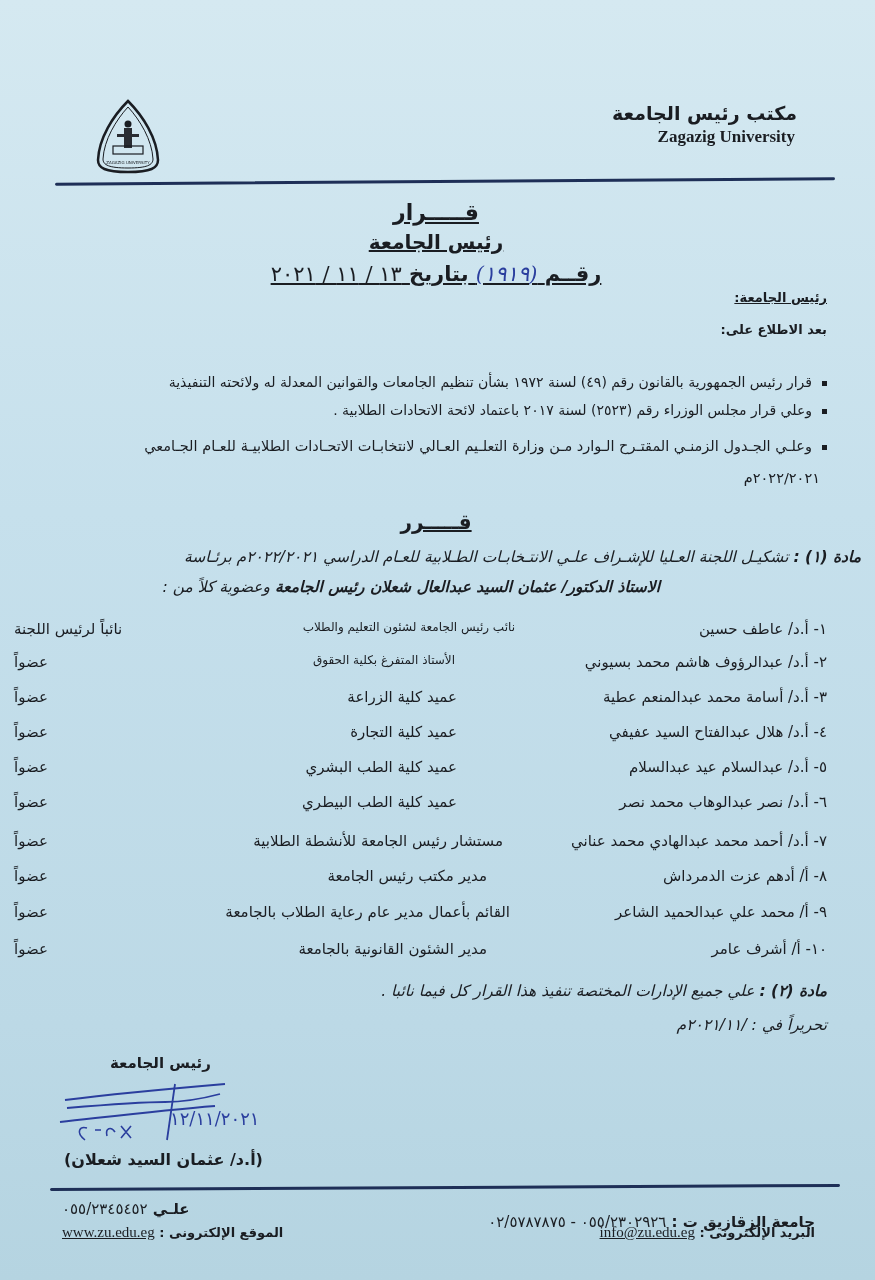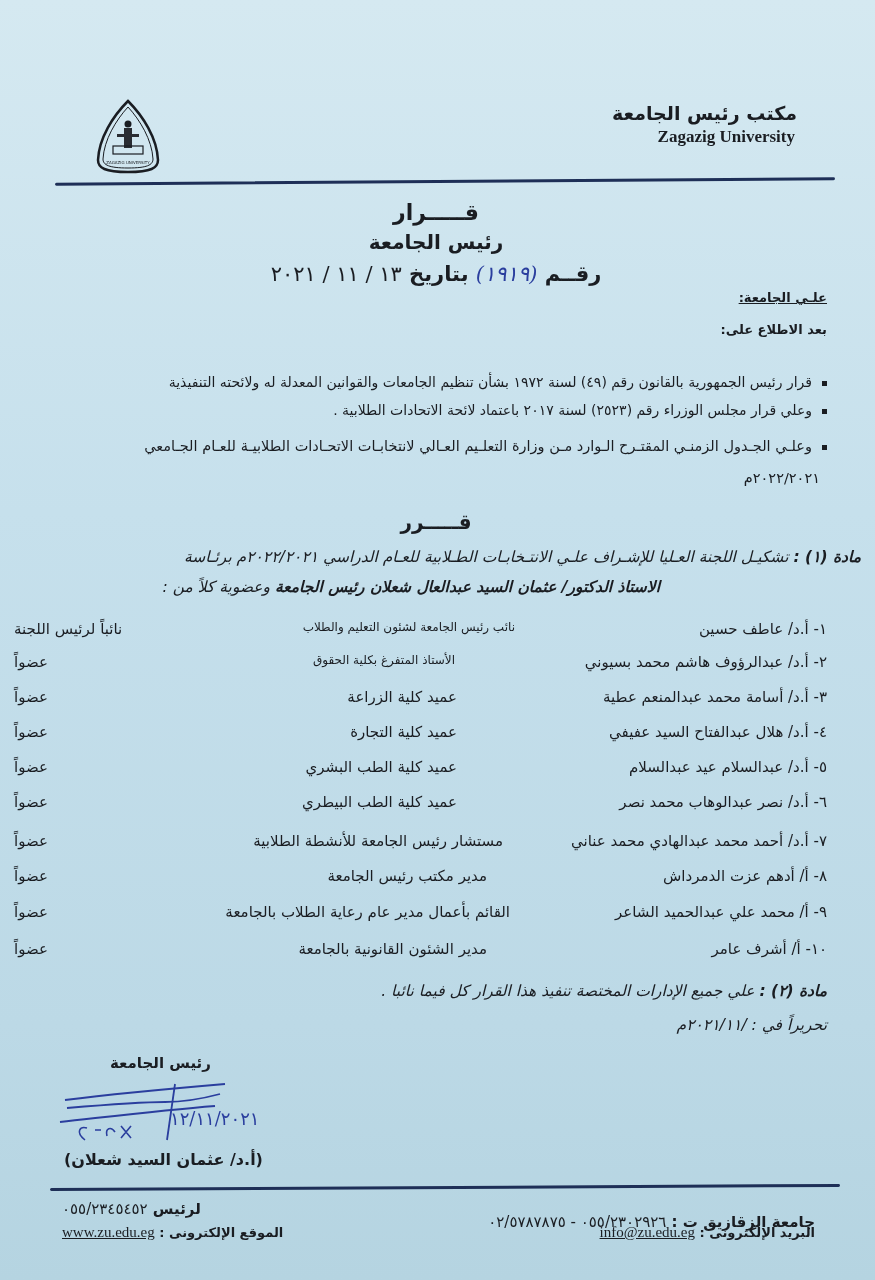--- a/index.html
+++ b/index.html
@@ -8,21 +8,21 @@
     background: linear-gradient(180deg, #d5e9f1 0%, #c6e0ec 40%, #bcd9e6 80%, #b5d4e1 100%);
     font-family: "DejaVu Sans", sans-serif;
     color: #1a1d22;
   }
   .abs { position: absolute; }
   .rtl { direction: rtl; }
   .header-ar { right: 78px; top: 102px; font-size: 19px; font-weight: bold; }
   .header-en { right: 80px; top: 127px; font-size: 17px; font-weight: bold; font-family: "Liberation Serif", serif; direction: ltr; }
   .logo { left: 93px; top: 98px; width: 70px; height: 78px; }
   .rule { height: 3px; background: #1e2f57; border-radius: 2px; }
-  .title { width: 872px; text-align: center; font-weight: bold; }
+  .title { width: 872px; text-align: center; font-weight: bold; text-decoration: underline; }
   .hand { color: #2a3e9e; font-family: "DejaVu Serif", serif; font-style: italic; font-weight: normal; }
   .label-bold { font-weight: bold; font-size: 13px; }
   .underline { text-decoration: underline; }
   .bullet-line { right: 48px; font-size: 14px; white-space: nowrap; }
   .bullet-sq { display: inline-block; width: 5px; height: 5px; background: #1a1d22; margin-left: 10px; vertical-align: middle; }
   .body-line { font-size: 15.5px; white-space: nowrap; font-style: italic; }
   .member-row { position: absolute; left: 0; width: 875px; height: 30px; font-size: 15px; }
   .member-row > span { position: absolute; top: 0; white-space: nowrap; }
   .m-name { right: 48px; direction: rtl; }
   .m-pos { right: 360px; direction: rtl; }
@@ -52,21 +52,21 @@
 
 <div class="abs title rtl" style="top:200px; font-size:22px;">قـــــرار</div>
 <div class="abs title rtl" style="top:230px; font-size:20px;">رئيس الجامعة</div>
 <div class="abs title rtl" style="top:262px; font-size:21px;">
   <span>رقــم</span>
   <span class="hand">(١٩١٩)</span>
   <span>بتاريخ</span>
   <span class="hand" style="font-weight:normal; font-style:normal; color:#1a1d22;">١٣ / ١١ / ٢٠٢١</span>
 </div>
 
-<div class="abs label-bold underline rtl" style="right:48px; top:290px;">علـي الجامعة:</div>
+<div class="abs label-bold underline rtl" style="right:48px; top:290px;">رئيس الجامعة:</div>
 <div class="abs label-bold rtl" style="right:48px; top:322px;">بعد الاطلاع على:</div>
 
 <div class="abs bullet-line rtl" style="top:374px;">
   <span class="bullet-sq"></span><span>قرار رئيس الجمهورية بالقانون رقم (٤٩) لسنة ١٩٧٢ بشأن تنظيم الجامعات والقوانين المعدلة له ولائحته التنفيذية</span>
 </div>
 <div class="abs bullet-line rtl" style="top:402px;">
   <span class="bullet-sq"></span><span>وعلي قرار مجلس الوزراء رقم (٢٥٢٣) لسنة ٢٠١٧ باعتماد لائحة الاتحادات الطلابية .</span>
 </div>
 <div class="abs bullet-line rtl" style="top:438px; font-size:14.5px;">
   <span class="bullet-sq"></span><span>وعلـي الجـدول الزمنـي المقتـرح الـوارد مـن وزارة التعلـيم العـالي لانتخابـات الاتحـادات الطلابيـة للعـام الجـامعي</span>
@@ -156,21 +156,21 @@
 </div>
 <div class="abs rtl" style="left:40px; top:1150px; font-weight:bold; font-size:16px;margin-left:24px;">(أ.د/ عثمان السيد شعلان)</div>
 
 <div class="abs rule" style="left:50px; top:1186px; width:790px; transform:rotate(-0.3deg);"></div>
 
 <div class="abs footer-line rtl" style="right:60px; top:1200px;margin-top:13px;">
   <span>جامعة الزقازيق ت :</span>
   <span style="font-weight:normal;">٠٥٥/٢٣٠٢٩٢٦ - ٠٢/٥٧٨٧٨٧٥</span>
 </div>
 <div class="abs footer-line rtl" style="left:62px; top:1200px;">
-  <span>لرئيس</span>
+  <span>علـي</span>
   <span style="font-weight:normal;">٠٥٥/٢٣٤٥٤٥٢</span>
 </div>
 <div class="abs footer-small rtl" style="right:60px; top:1224px;">
   <span>البريد الإلكترونى :</span>
   <span class="link">info@zu.edu.eg</span>
 </div>
 <div class="abs footer-small rtl" style="left:62px; top:1224px;">
   <span>الموقع الإلكترونى :</span>
   <span class="link">www.zu.edu.eg</span>
 </div>

